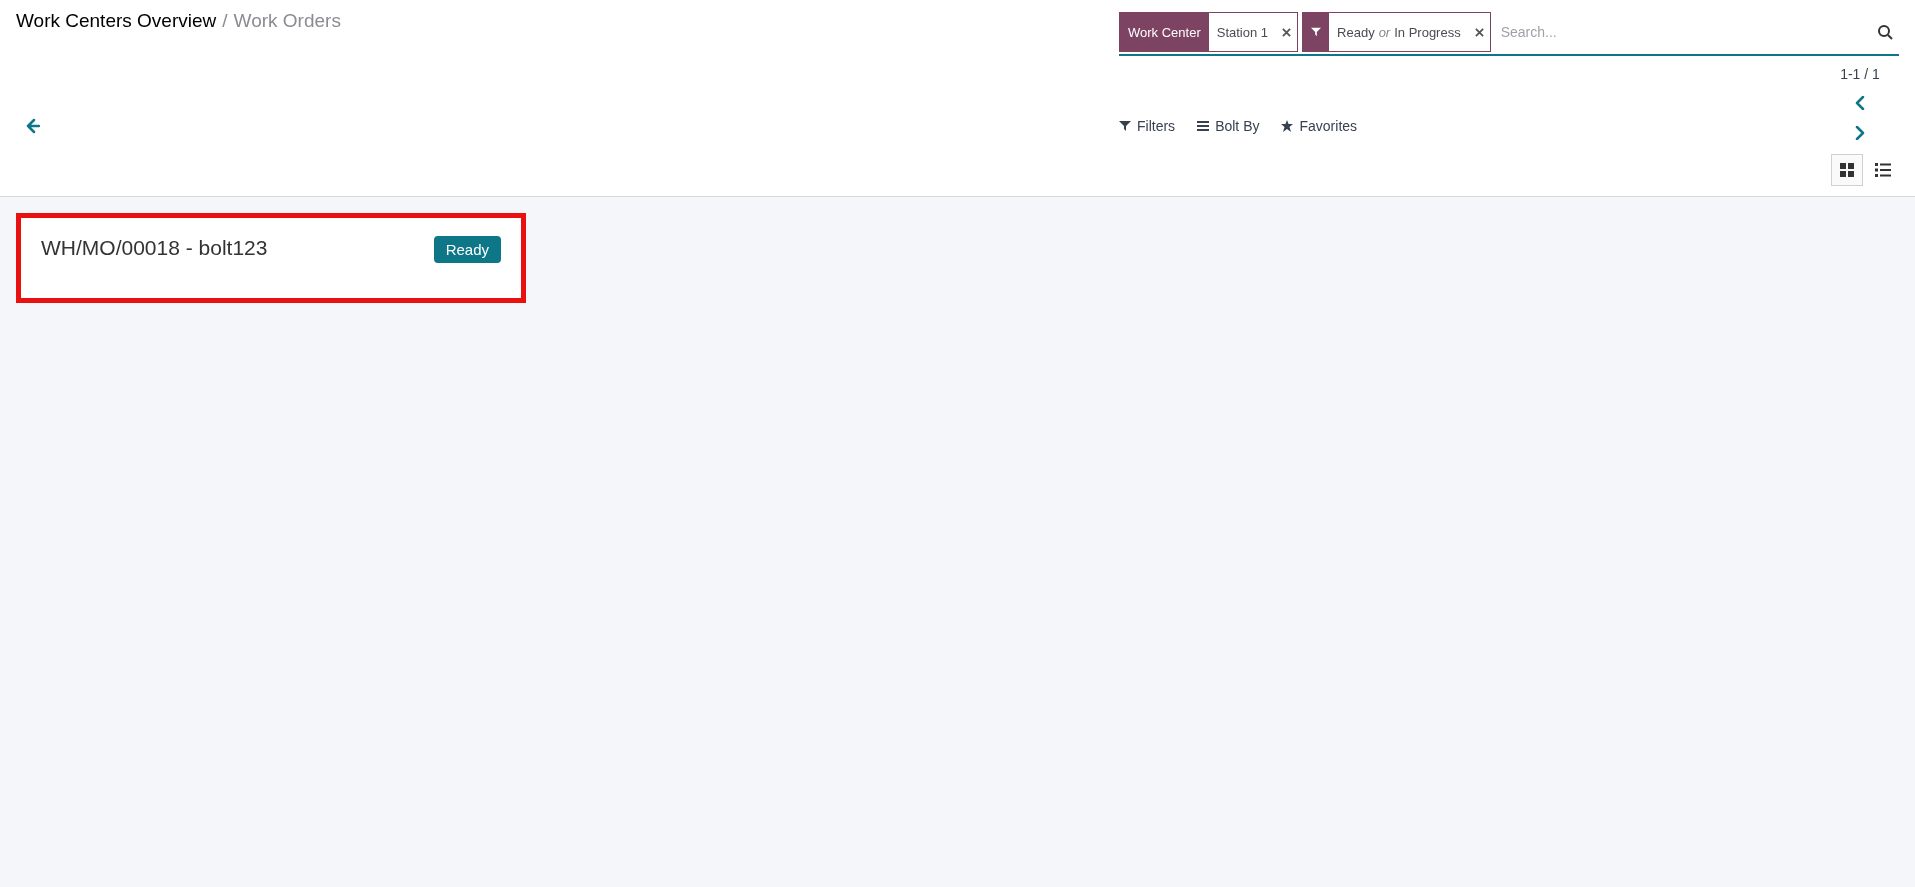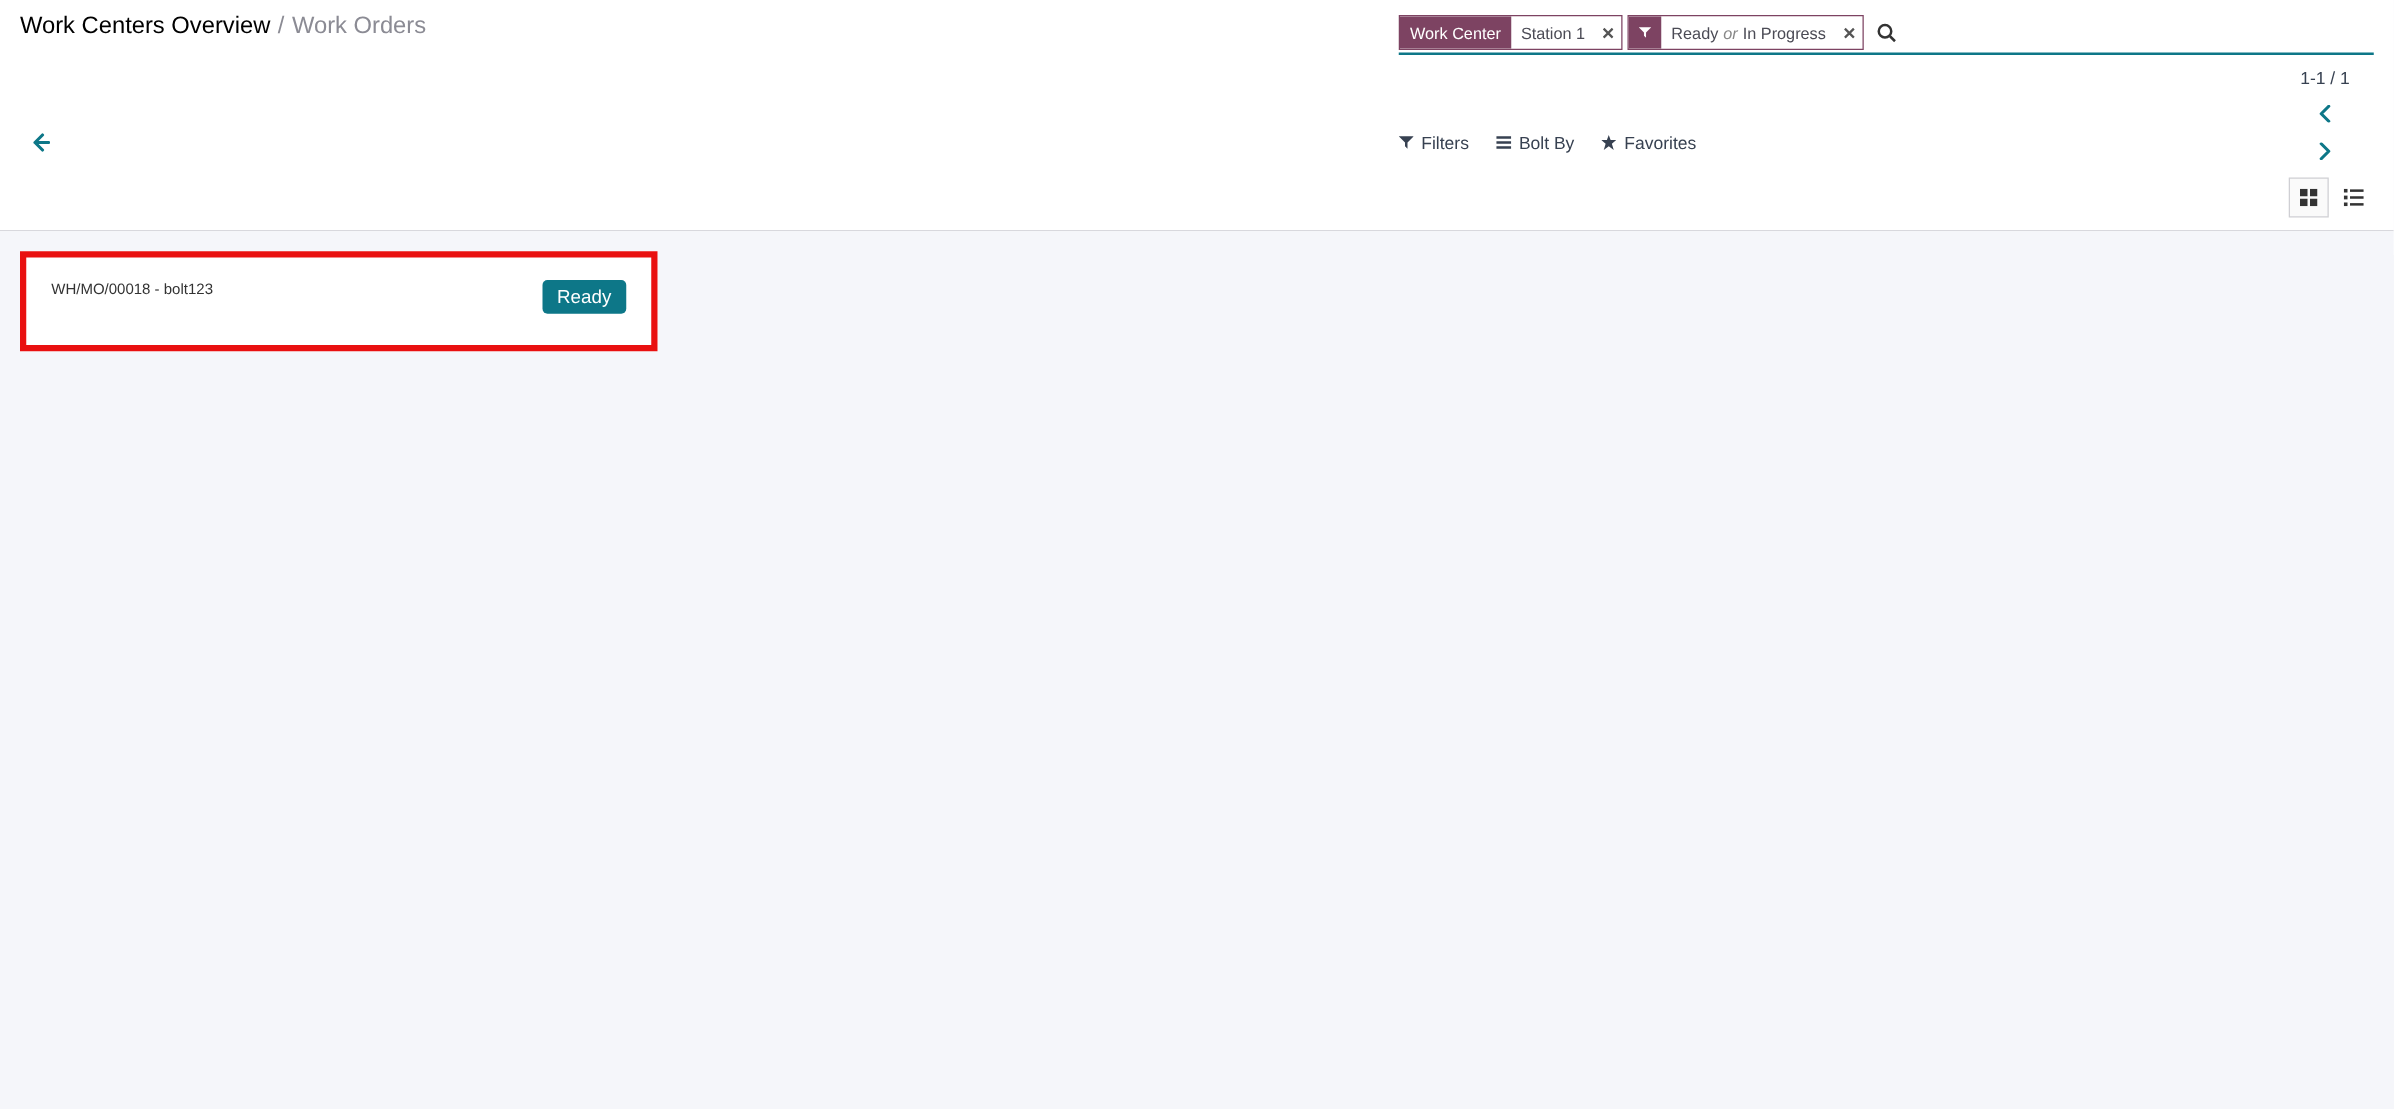--- a/index.html
+++ b/index.html
@@ -42,21 +42,21 @@
       align-items: center;
       border-bottom: 2px solid #0d7788;
       padding: 2px 0;
       gap: 4px;
     }
     .facet {
       display: inline-flex;
       align-items: center;
       border: 1px solid #7d4362;
       font-size: 13px;
-      height: 28px;
+      height: 40px;
       overflow: hidden;
     }
     .facet-label {
       background: #7d4362;
       color: #ffffff;
       padding: 3px 8px;
       display: flex;
       align-items: center;
       height: 100%;
     }
@@ -175,21 +175,21 @@
       width: 510px;
       padding: 18px 20px;
       position: relative;
     }
     .card-row {
       display: flex;
       align-items: flex-start;
       justify-content: space-between;
     }
     .card-title {
-      font-size: 12px;
+      font-size: 21px;
       font-weight: 500;
       color: #333;
       margin-bottom: 20px;
     }
     .status-badge {
       background: #0d7788;
       color: #ffffff;
       border-radius: 4px;
       padding: 5px 12px;
       font-size: 15px;
@@ -245,20 +245,21 @@
           <span>Ready</span>
           <span class="or">or</span>
           <span>In Progress</span>
         </span>
         <span class="facet-remove">
           <svg width="9" height="9" viewBox="0 0 10 10">
               <path d="M1 1 L9 9 M9 1 L1 9" stroke="#555" stroke-width="2"></path>
             </svg>
         </span>
       </div>
+      <input class="search-input" placeholder="Search..." style="">
       <span class="search-icon-btn">
         <svg width="16" height="16" viewBox="0 0 16 16">
             <circle cx="7" cy="7" r="5" fill="none" stroke="#333" stroke-width="2"></circle>
             <path d="M11 11 L15 15" stroke="#333" stroke-width="2"></path>
           </svg>
       </span>
     </div>
   </div>
 </div>
 

